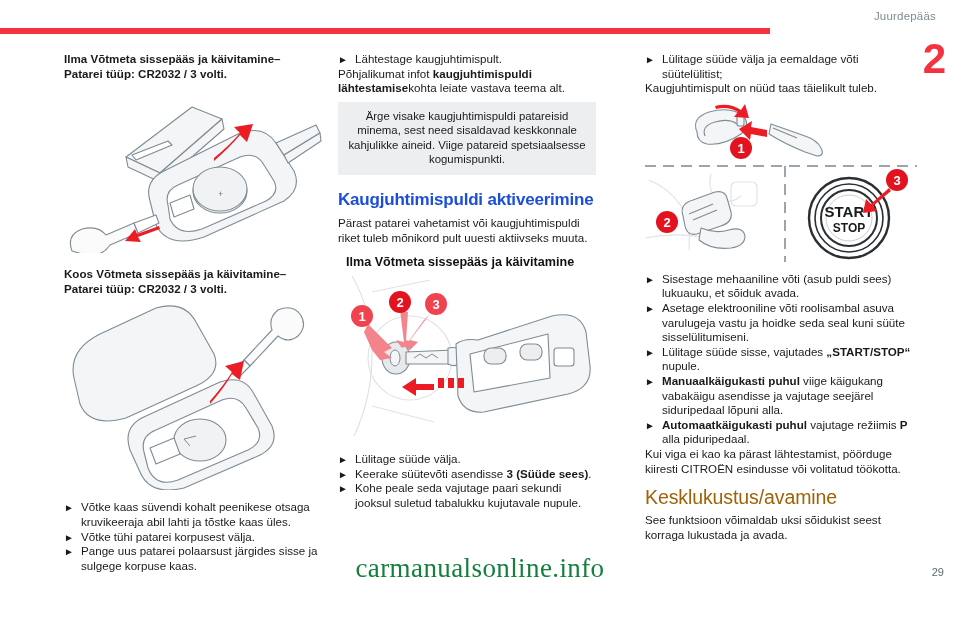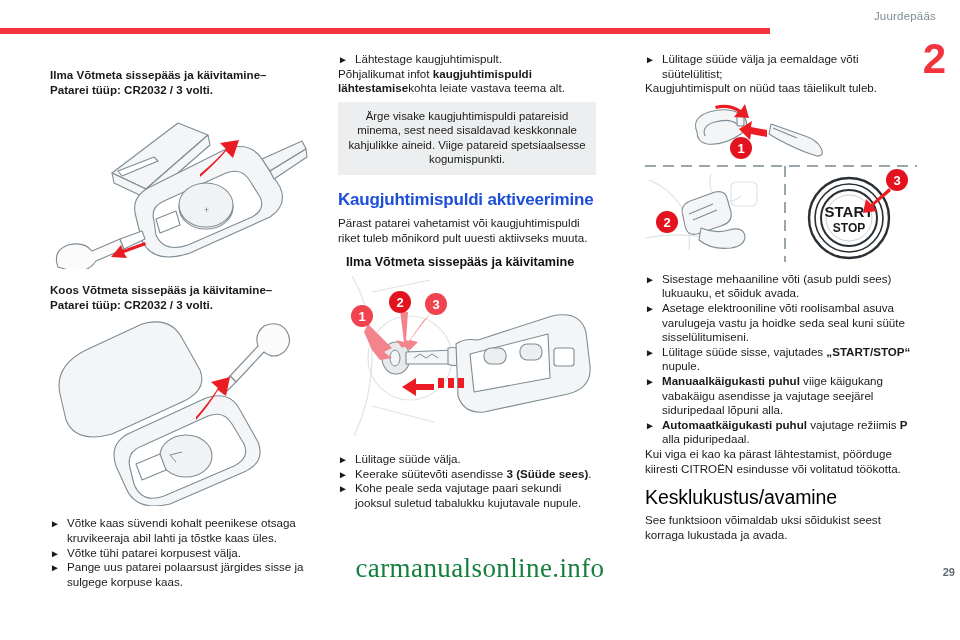--- a/index.html
+++ b/index.html
@@ -25,39 +25,39 @@
   }
   .chapter-num{
     position:absolute;right:14px;top:38px;
     font-size:42px;line-height:42px;font-weight:bold;
     color:#f5333f;
     font-family:"Liberation Sans", sans-serif;
   }
 
   
   .col{position:absolute;top:52px;width:258px;}
-  .col-1{left:50px;margin-top:16px;}
+  .col-1{left:64px;}
   .col-2{left:338px;}
   .col-3{left:645px;width:272px;}
   .body-txt{font-size:11.6px;line-height:14.6px;color:#1a1a1a;}
   .b{font-weight:bold;}
   .sub-bold{font-size:11.6px;line-height:14.6px;font-weight:bold;margin-bottom:4px;}
 
   .bullet{position:relative;padding-left:17px;margin-bottom:0;}
   .bullet .tri{
     position:absolute;left:0;top:1px;font-size:10px;line-height:14.6px;color:#1a1a1a;
   }
 
   h2.sec{
     font-size:17px;line-height:21.5px;font-weight:bold;
     margin:0 0 5px 0;color:#1d4ed8;letter-spacing:-.2px;
   }
   h2.sec-grey{
     font-size:19.5px;line-height:22px;font-weight:normal;
-    margin:0 0 5px 0;color:#000000;letter-spacing:-.1px;
+    margin:0 0 5px 0;color:#a16207;letter-spacing:-.1px;
   }
   h3.subsec{
     font-size:12.6px;line-height:15px;font-weight:bold;margin:0 0 4px 8px;color:#111;
   }
 
   .note{
     background:#eceeef;padding:7px 10px 9px 10px;
     font-size:11.4px;line-height:14.4px;color:#1a1a1a;text-align:center;
   }
 
@@ -68,22 +68,22 @@
   .fig{position:relative;}
 
   
   .watermark{
     position:absolute;left:0;right:0;bottom:4px;
     text-align:center;font-size:27px;color:#15803d;
     letter-spacing:.4px;font-family:Liberation Serif, serif;
     pointer-events:none;
   }
   .pageno{
-    position:absolute;right:5px;bottom:10px;
-    font-size:11px;color:#5e6a70;font-weight:bold;
+    position:absolute;right:16px;bottom:10px;
+    font-size:11px;color:#5e6a70;font-weight:normal;
   }
 </style>
 </head>
 <body>
 
 <div class="page">
 
   <div class="rule"></div>
   <div class="running-head">Juurdepääs</div>
   <div class="chapter-num">2</div>

